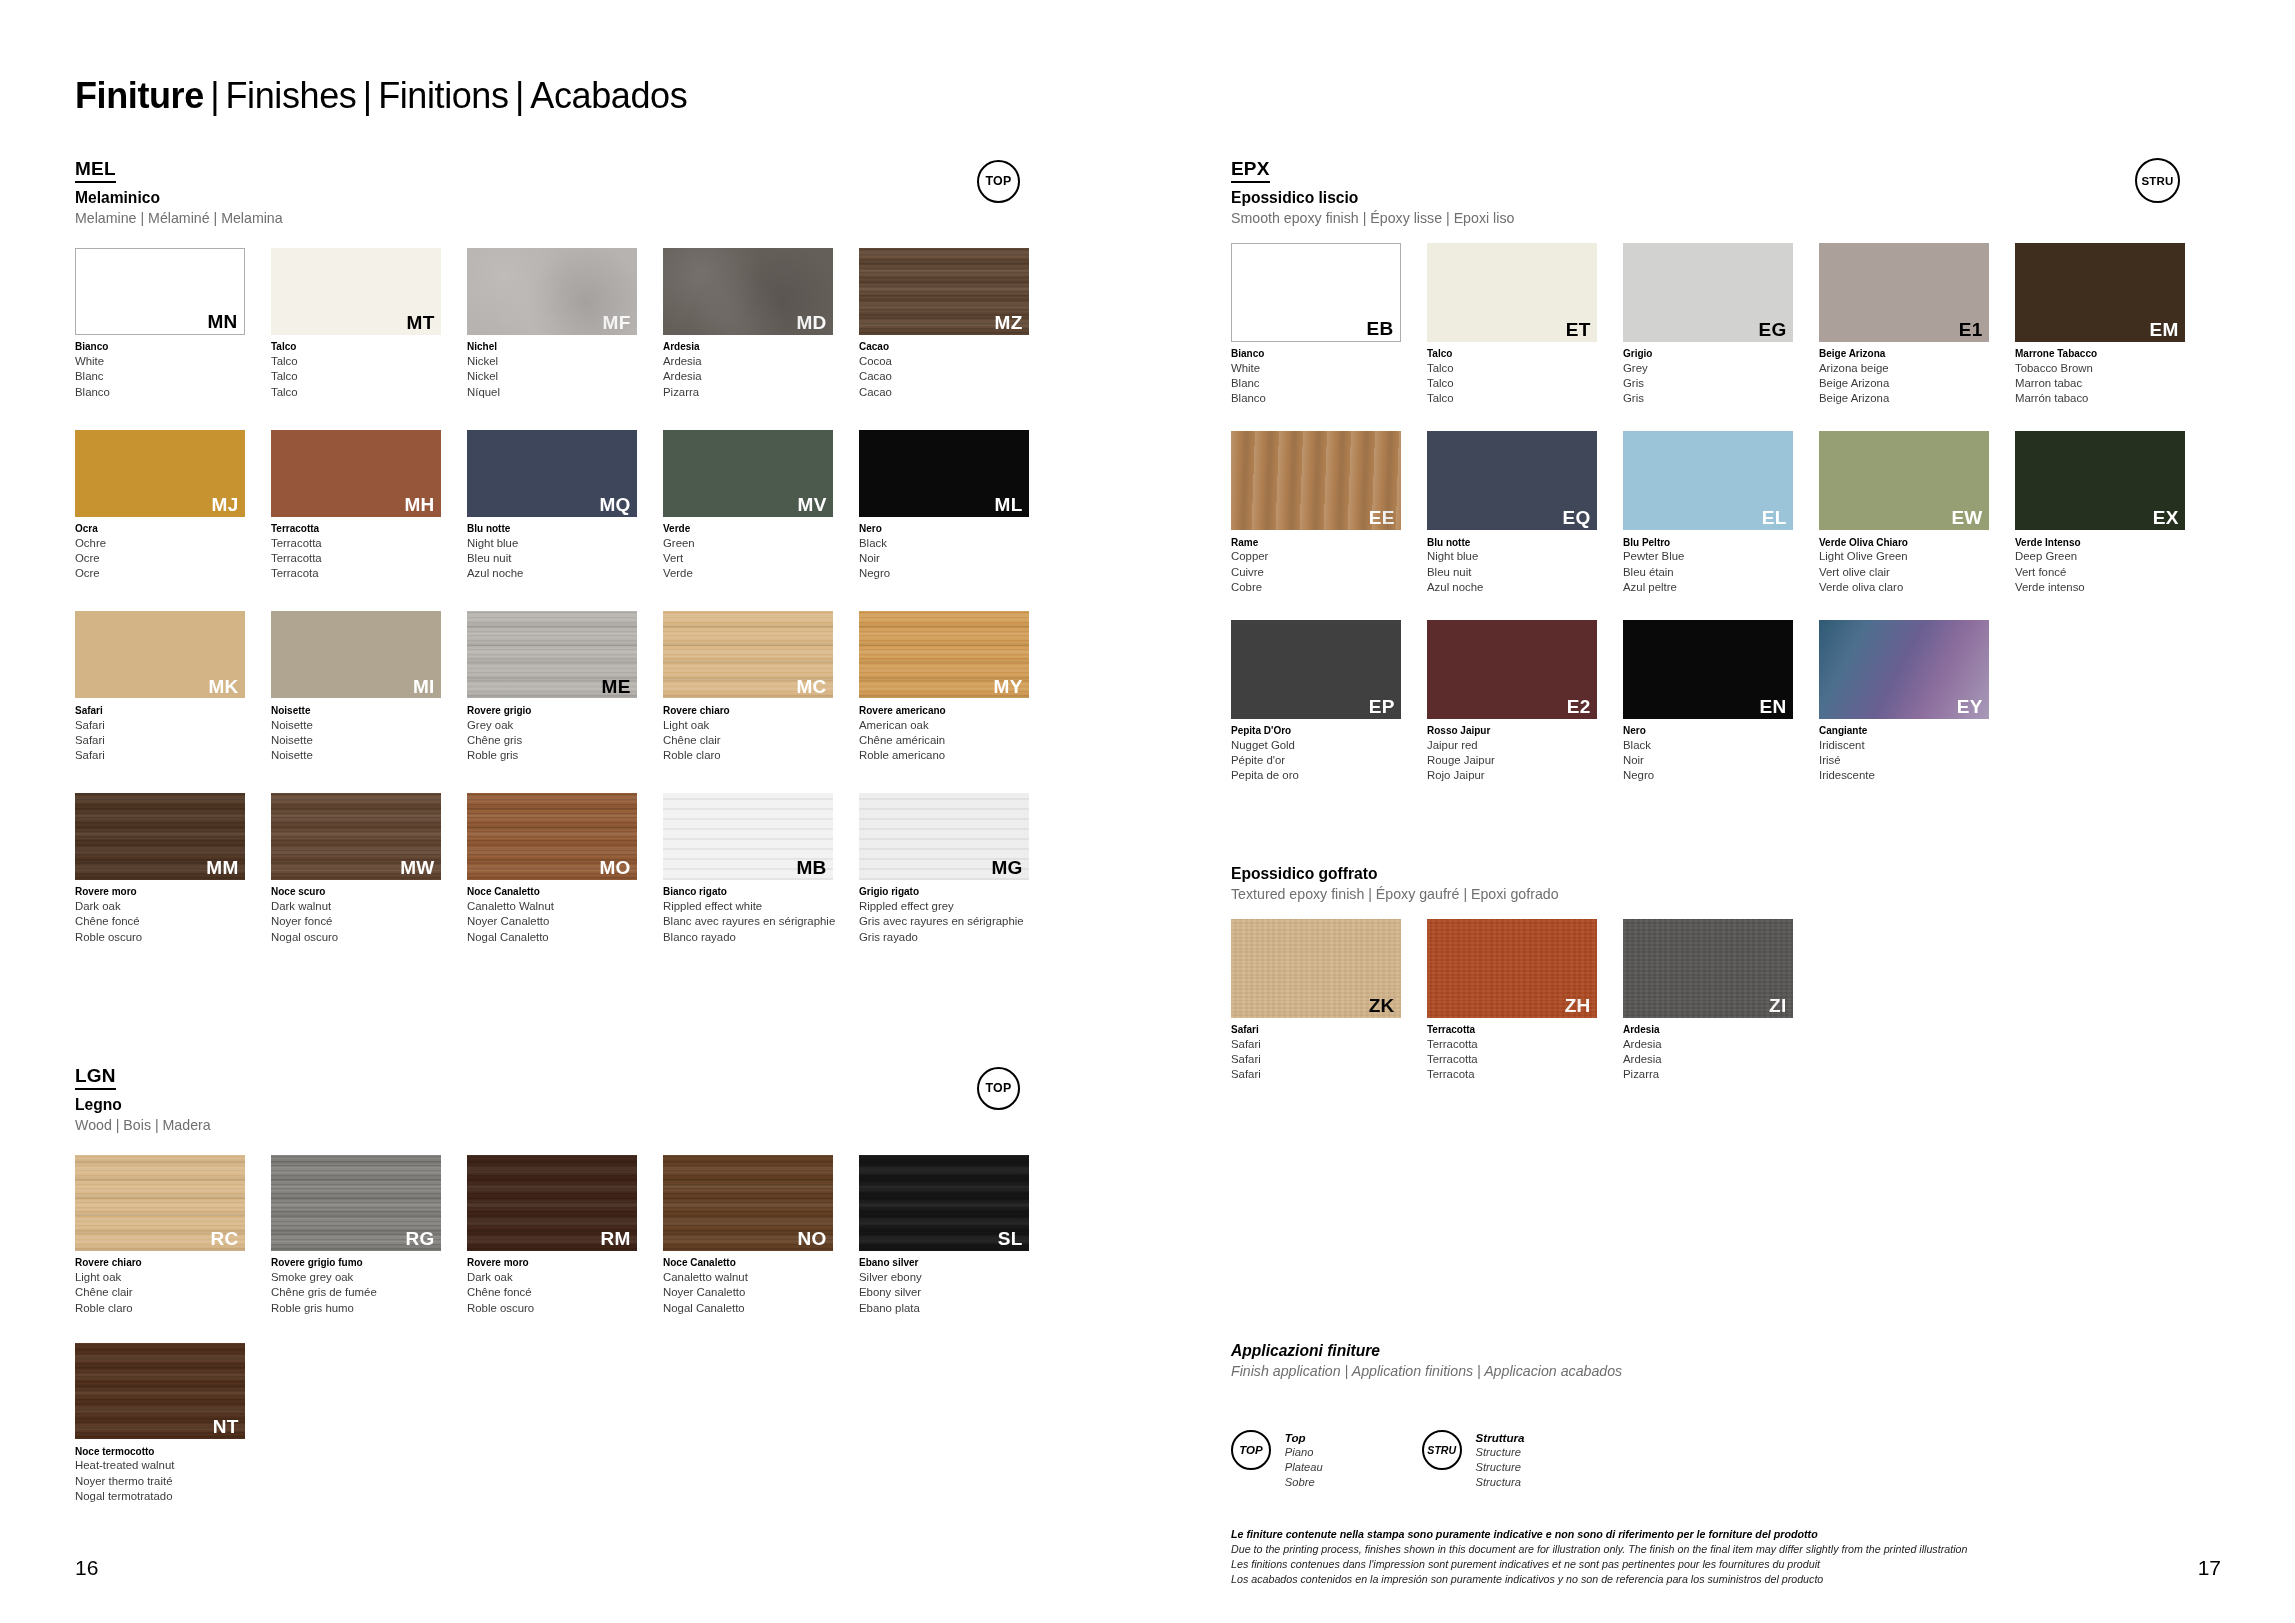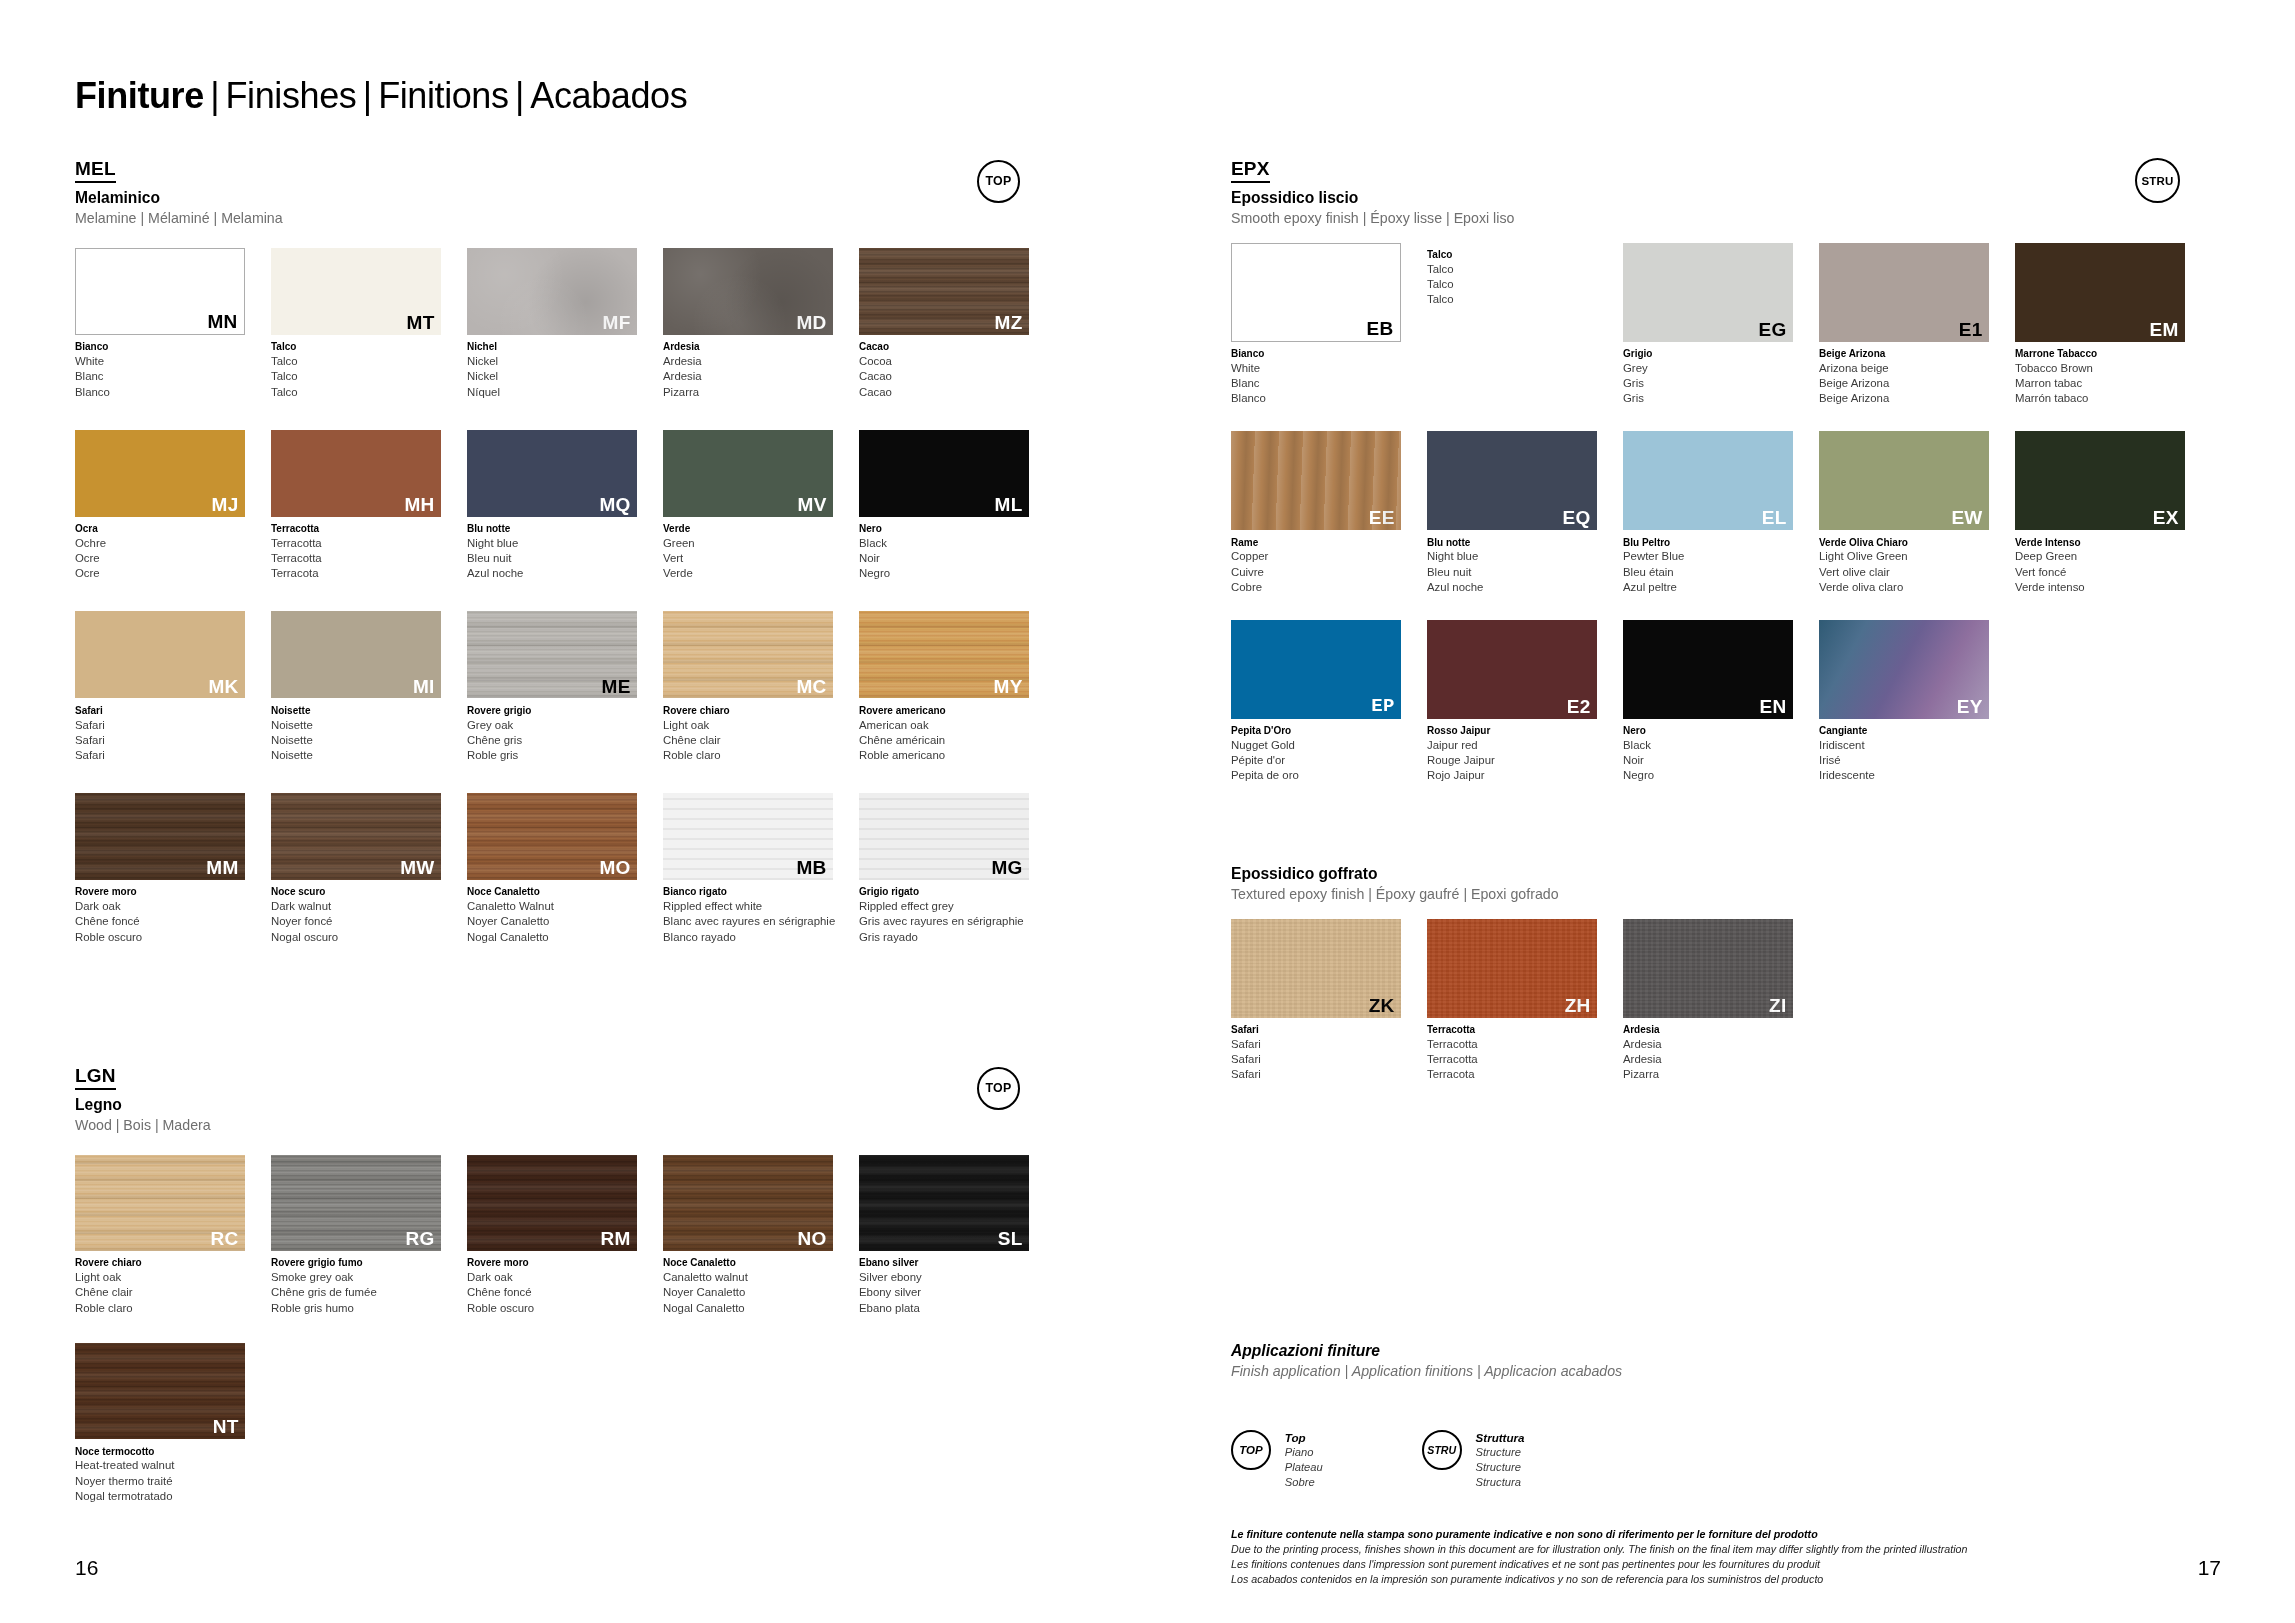--- a/index.html
+++ b/index.html
@@ -484,20 +484,23 @@
               <span class="code on-light">EB</span>
             </div>
             <div class="names">
               <div class="n-it">Bianco</div>
               <div class="n-tr">White</div>
               <div class="n-tr">Blanc</div>
               <div class="n-tr">Blanco</div>
             </div>
           </div>
           <div class="cell" style="margin-bottom: 25px;">
+            <div class="sw" style="background: rgb(239, 236, 224);">
+              <span class="code on-light">ET</span>
+            </div>
             <div class="names">
               <div class="n-it">Talco</div>
               <div class="n-tr">Talco</div>
               <div class="n-tr">Talco</div>
               <div class="n-tr">Talco</div>
             </div>
           </div>
           <div class="cell" style="margin-bottom: 25px;">
             <div class="sw" style="background: rgb(210, 211, 208);">
               <span class="code on-light">EG</span>
@@ -580,21 +583,21 @@
               <span class="code on-dark">EX</span>
             </div>
             <div class="names">
               <div class="n-it">Verde Intenso</div>
               <div class="n-tr">Deep Green</div>
               <div class="n-tr">Vert foncé</div>
               <div class="n-tr">Verde intenso</div>
             </div>
           </div>
           <div class="cell" style="margin-bottom: 25px;">
-            <div class="sw" style="background: #0369a1; font-family: Liberation Mono, monospace;">
+            <div class="sw" style="background: #404040;">
               <span class="code on-dark">EP</span>
             </div>
             <div class="names">
               <div class="n-it">Pepita D'Oro</div>
               <div class="n-tr">Nugget Gold</div>
               <div class="n-tr">Pépite d'or</div>
               <div class="n-tr">Pepita de oro</div>
             </div>
           </div>
           <div class="cell" style="margin-bottom: 25px;">

